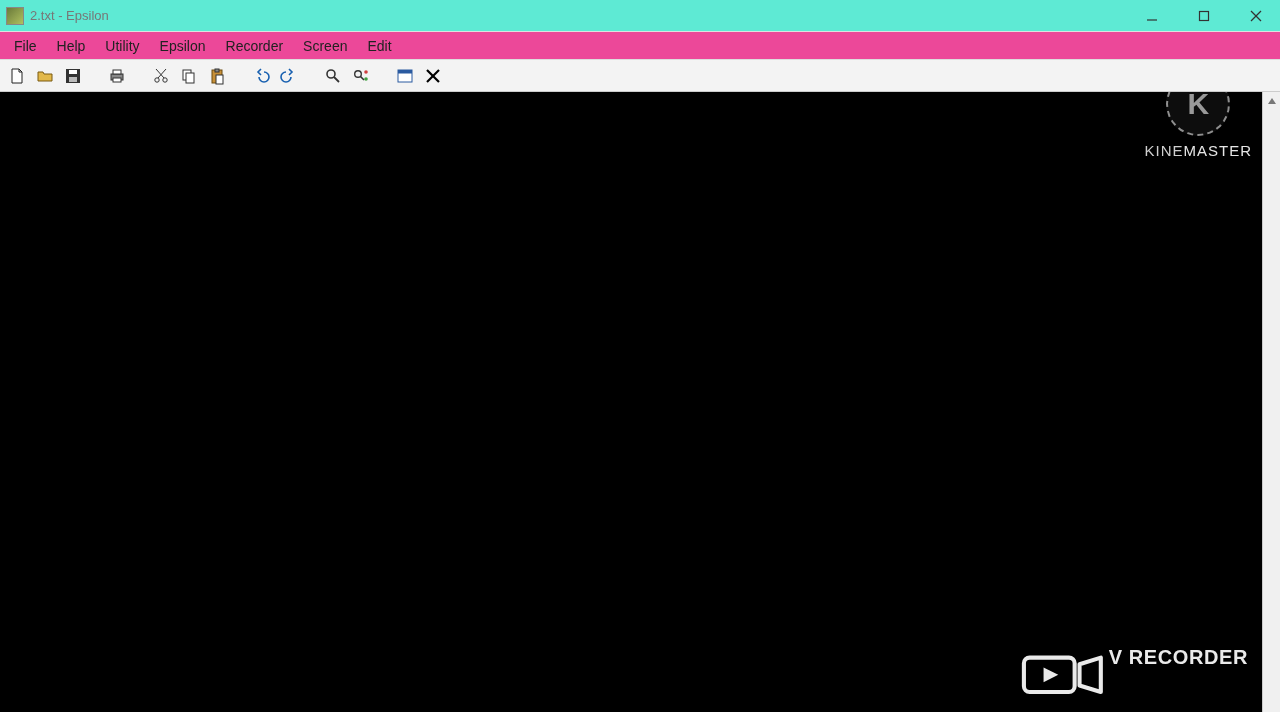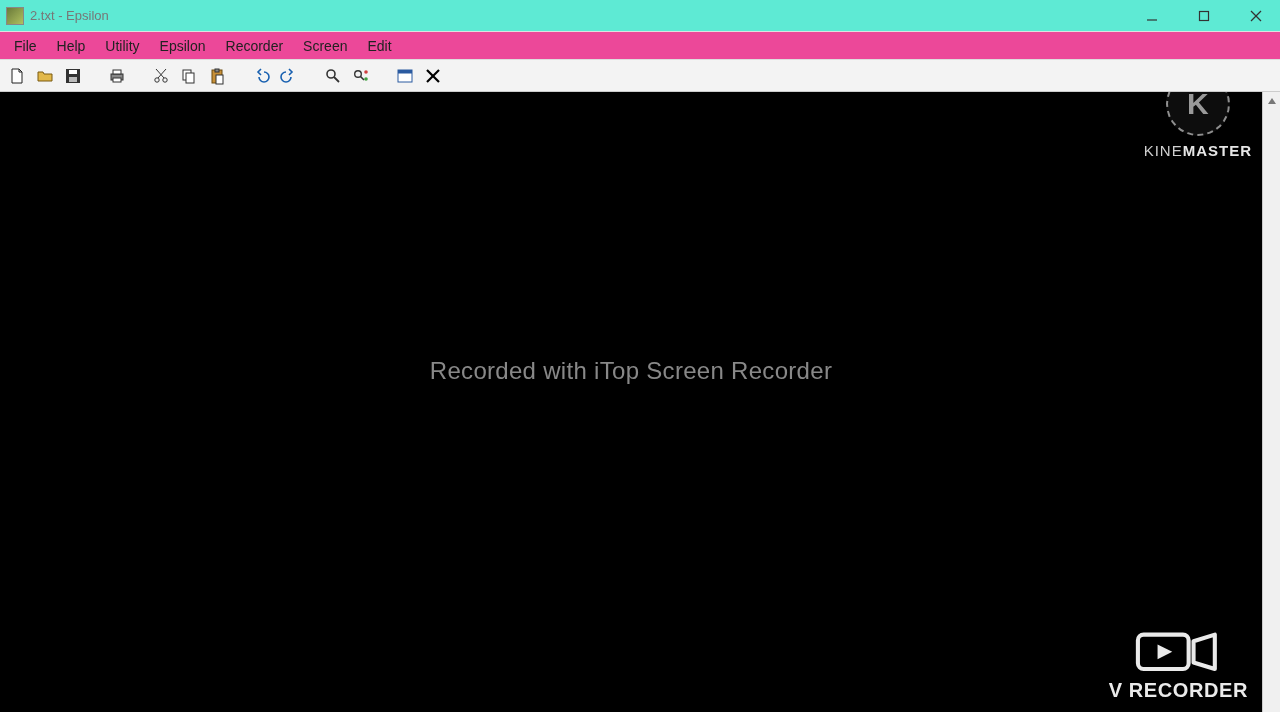--- a/index.html
+++ b/index.html
@@ -82,26 +82,26 @@
     transform: translateY(-20px);
   }
   .km-logo {
     width: 64px; height: 64px; border-radius: 50%;
     border: 2.5px dashed rgba(200,200,200,0.7);
     display: flex; align-items: center; justify-content: center;
     color: rgba(200,200,200,0.75); font-size: 30px; font-weight: 600;
     background: rgba(255,255,255,0.05);
   }
   .km-text { margin-top: 6px; color: #cfcfcf; font-size: 15px; letter-spacing: 1px; }
-  .km-text b { font-weight: 700; color: #e6e6e6; }
+  .km-text b { font-weight: 400; color: #e6e6e6; }
 
   
   .vr-mark {
     position: absolute; right: 14px; bottom: 10px; z-index: 5;
-    display: flex; flex-direction: column; align-items: center; pointer-events: none;
+    display: flex; flex-direction: row; align-items: flex-start; pointer-events: none;
     color: #eee;
   }
   .vr-logo { display: flex; align-items: center; gap: 4px; }
   .vr-logo svg { width: 90px; height: 56px; }
   .vr-text { font-size: 20px; font-weight: 700; letter-spacing: 0.6px; color: #eaeaea; }
 
   
   .bottom-strip { height: 8px; background: #fff; }
 </style>
 </head>
@@ -236,21 +236,20 @@
 <div class="editor-wrap">
   <div class="editor">
 
     <div class="km-mark">
       <div class="km-logo">K</div>
       <div class="km-text">
         <span>KINE</span><b>MASTER</b>
       </div>
     </div>
 
-    <div class="watermark-center">Recorded with iTop Screen Recorder</div>
 
 
     <div class="vr-mark">
       <div class="vr-logo">
         <svg viewBox="0 0 110 60">
           <rect x="6" y="10" width="62" height="42" rx="7" ry="7" fill="none" stroke="#eaeaea" stroke-width="5"></rect>
           <polygon points="30,22 30,40 48,31" fill="#eaeaea"></polygon>
           <path d="M74 18 L100 10 L100 52 L74 44 Z" fill="none" stroke="#eaeaea" stroke-width="5" stroke-linejoin="round"></path>
         </svg>
       </div>

